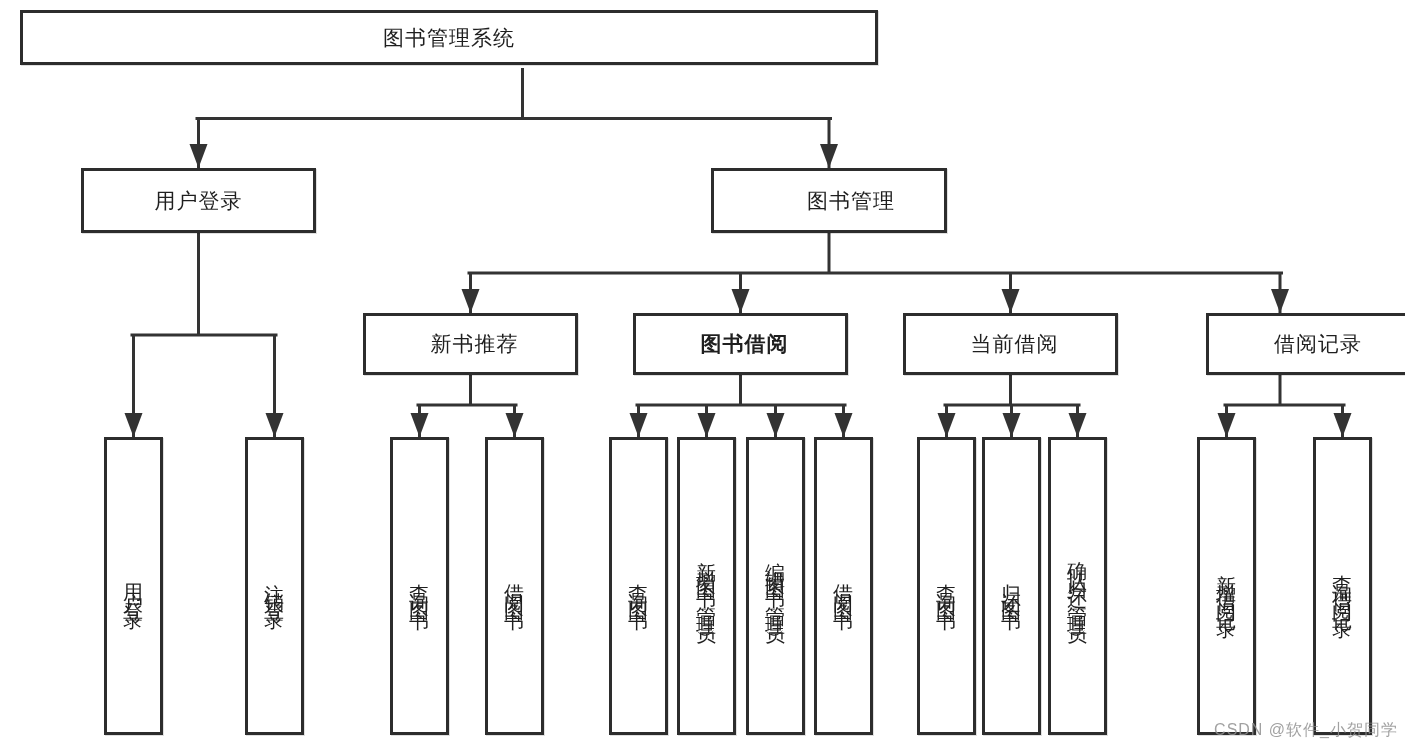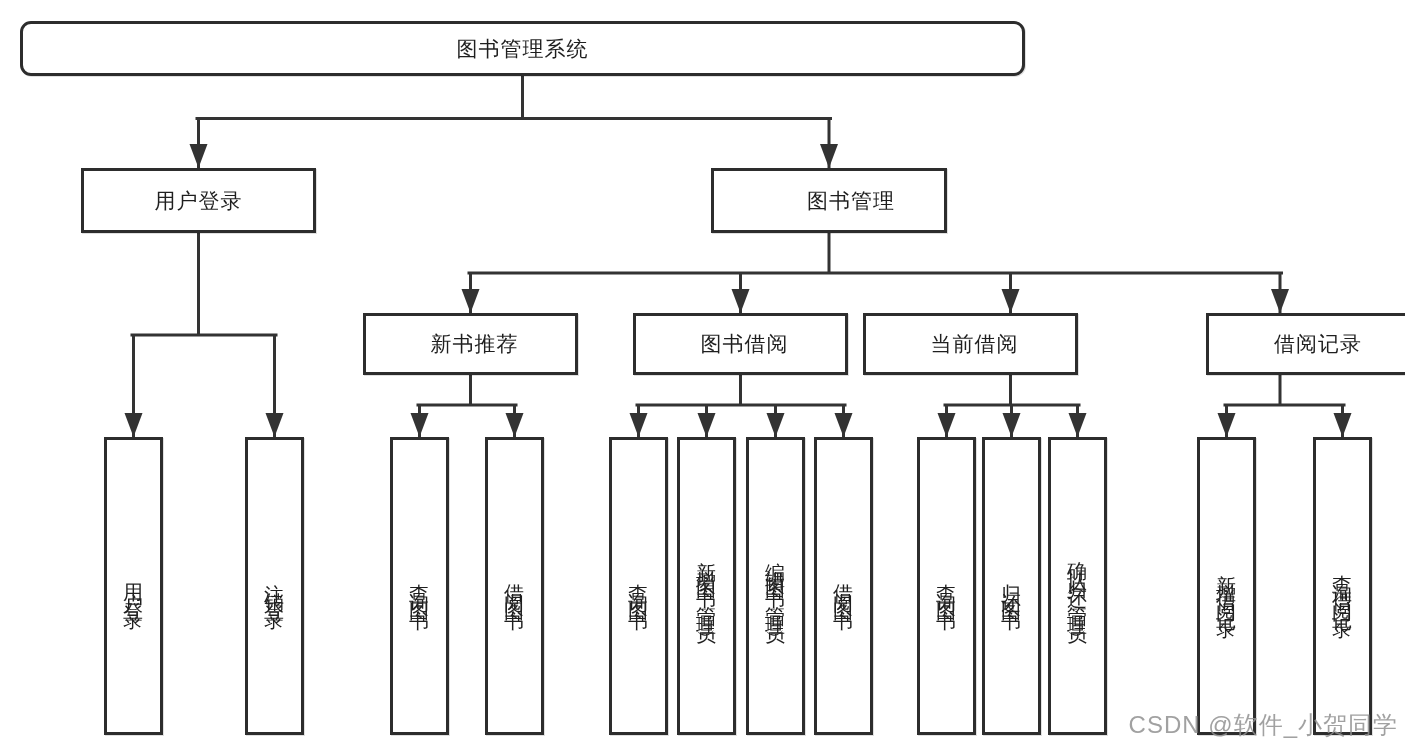--- a/index.html
+++ b/index.html
@@ -43,28 +43,28 @@
     height: 298px;
     top: 437px;
   }
   .node.leaf .vtext {
     writing-mode: vertical-rl;
     font-size: 20px;
     letter-spacing: 9px;
     line-height: 1;
     white-space: nowrap;
   }
-  .lvl1 { left: 20px; top: 21px; width: 1005px; height: 55px; border-radius: 11px; }
+  .lvl1 { left: 20px; top: 10px; width: 858px; height: 55px; }
   .lvl2 { top: 168px; height: 65px; }
   .lvl3 { top: 313px; height: 62px; width: 215px; padding-left: 8px; }
   .watermark {
     position: absolute;
     right: 7px;
     bottom: 6px;
-    font-size: 24px;
+    font-size: 16px;
     color: rgba(145,145,145,0.85);
     letter-spacing: 1px;
     z-index: 3;
     white-space: nowrap;
     text-align: right;
   }
 </style>
 </head>
 <body>
 
@@ -146,24 +146,24 @@
   <div class="node h-label lvl2" style="left:81px; width:235px;">
     <span>用户登录</span>
   </div>
   <div class="node h-label lvl2" style="left:711px; width:236px;padding-left:44px;">
     <span>图书管理</span>
   </div>
 
   <div class="node h-label lvl3" style="left:363px;">
     <span>新书推荐</span>
   </div>
-  <div class="node h-label lvl3" style="left:633px;">
+  <div class="node h-label lvl3" style="left:633px;font-weight:bold;">
     <span>图书借阅</span>
   </div>
-  <div class="node h-label lvl3" style="left:863px;text-align:center;">
+  <div class="node h-label lvl3" style="left:903px;text-align:center;">
     <span>当前借阅</span>
   </div>
   <div class="node h-label lvl3" style="left:1172px; width:216px;margin-left:34px;">
     <span>借阅记录</span>
   </div>
 
   <div class="node leaf" style="left:104px;">
     <span class="vtext">用户登录</span>
   </div>
   <div class="node leaf" style="left:245px;">

